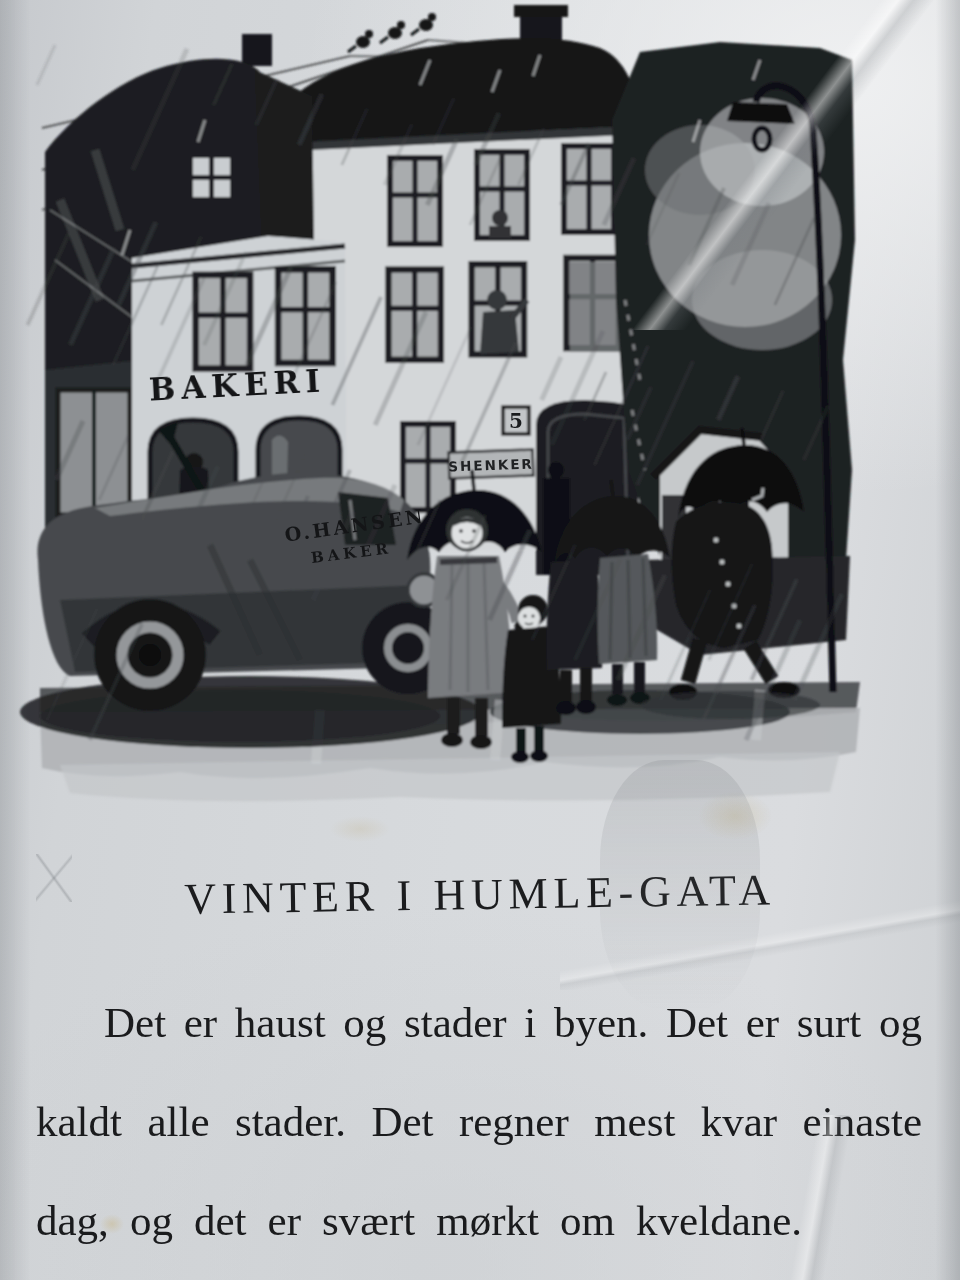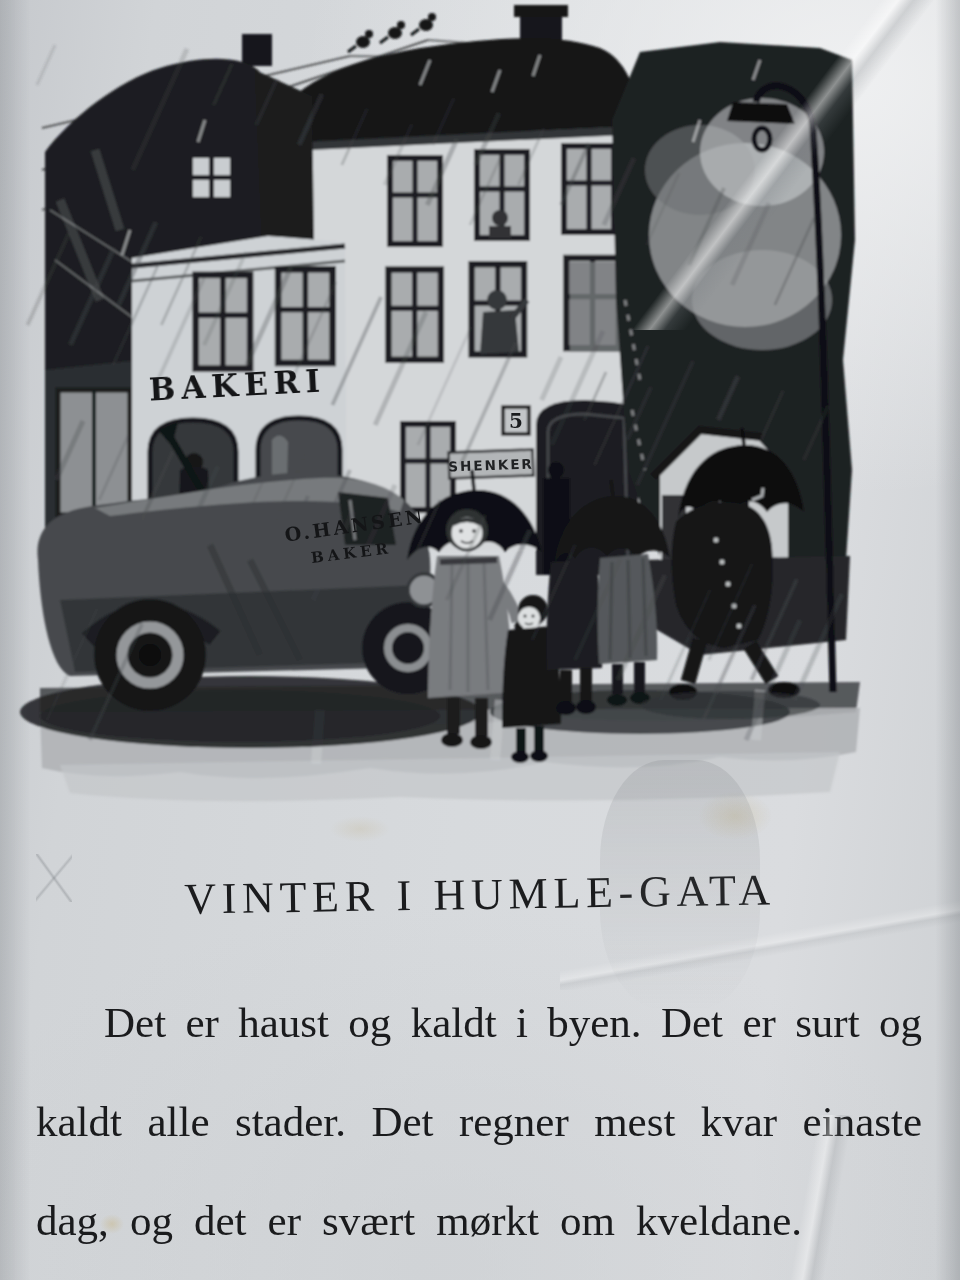--- a/index.html
+++ b/index.html
@@ -333,21 +333,21 @@
       <text x="356" y="532" font-size="19" letter-spacing="3" text-anchor="middle" transform="rotate(-8 356 532)">O.HANSEN</text>
       <text x="352" y="558" font-size="15" letter-spacing="4" text-anchor="middle" transform="rotate(-7 352 558)">BAKER</text>
       <text x="491" y="470" font-size="13.5" letter-spacing="2" text-anchor="middle" font-family="'DejaVu Sans','Liberation Sans',sans-serif" transform="rotate(-2 491 464)" fill="#202224">SHENKER</text>
       <text x="516" y="428" font-size="20" text-anchor="middle" fill="#1a1c1e">5</text>
     </g>
   </svg>
 
   <h1 class="title">VINTER I HUMLE-GATA</h1>
 
   <div class="text">
-    <p class="ln just ind">Det er haust og kaldt i byen. Det er surt og</p>
+    <p class="ln just ind">Det er haust og stader i byen. Det er surt og</p>
     <p class="ln just">kaldt alle stader. Det regner mest kvar einaste</p>
     <p class="ln sp">dag, og det er svært mørkt om kveldane.</p>
 
   </div>
 
   <div class="overlay crease-tr"></div>
   <div class="overlay crease-br"></div>
   <div class="overlay crease-mid"></div>
   <div class="overlay edge-r"></div>
   <div class="overlay edge-l"></div>

